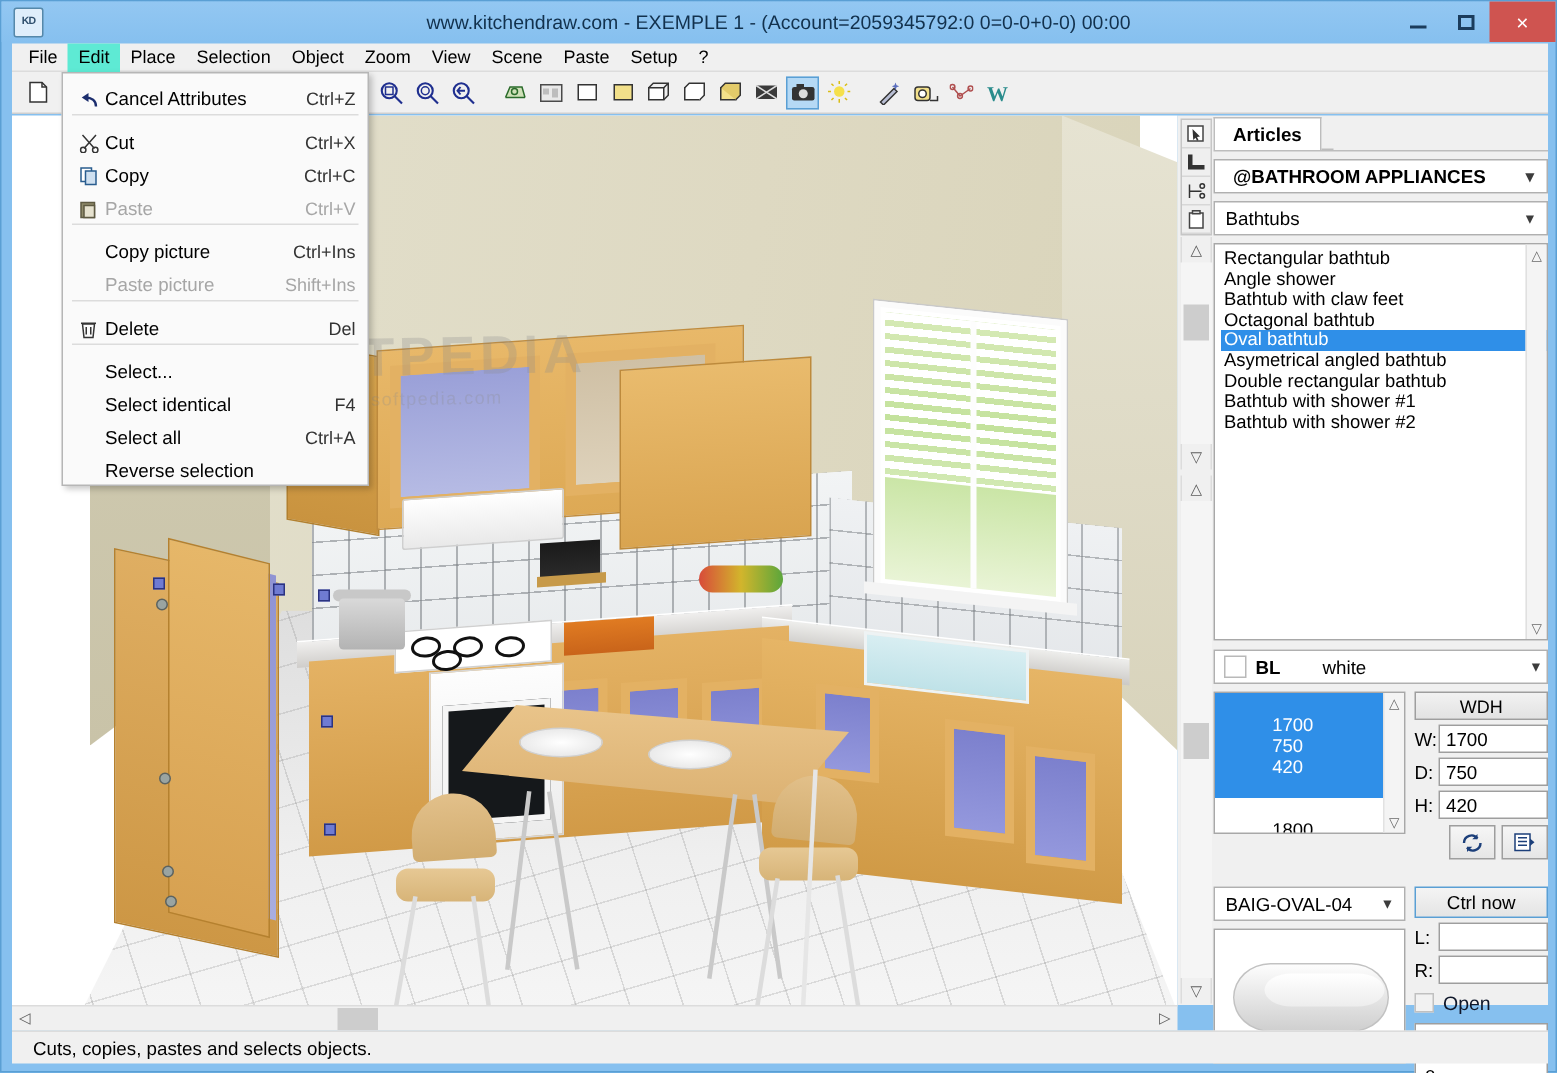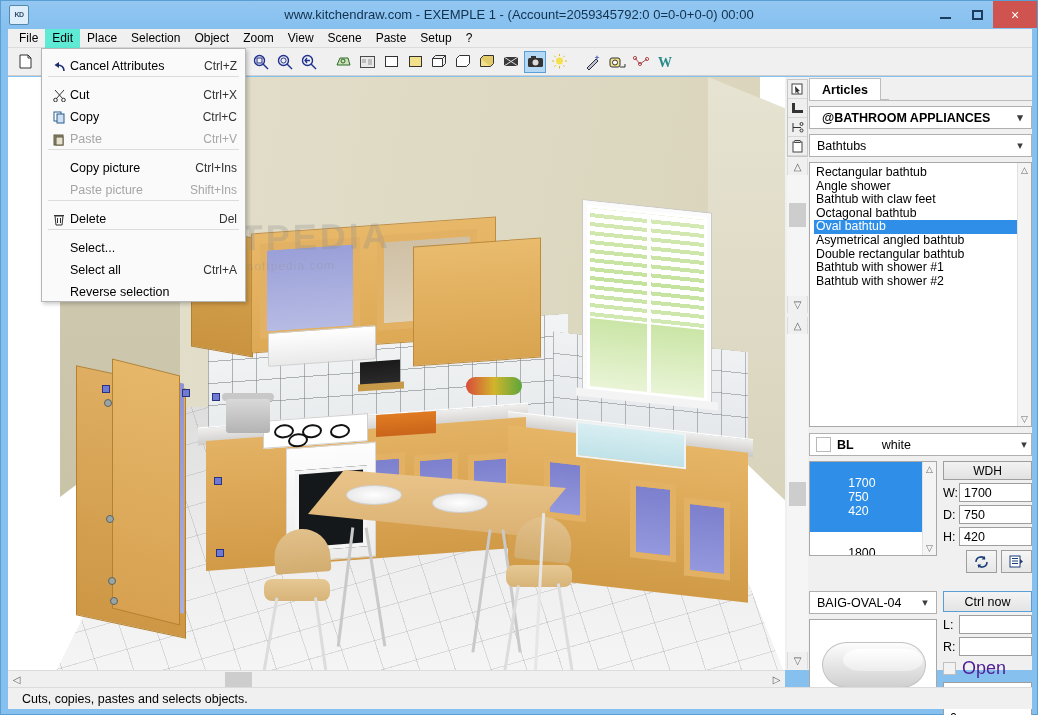--- a/index.html
+++ b/index.html
@@ -353,21 +353,21 @@
     background:linear-gradient(#fdfdfd,#cfcfcf);
     border-radius:26px/24px; border:1px solid #c2c2c2; }
   .tub-in { position:absolute; left:20px; top:6px; width:80px; height:22px;
     background:linear-gradient(#ffffff,#ededed); border-radius:18px/11px; }
   .tri { position:absolute; left:4px; bottom:4px; width:18px; height:16px;
     border:1px solid #5a5a5a; }
   .tri:after { content:""; position:absolute; left:0; top:0; width:100%; height:100%;
     background:linear-gradient(to bottom right, transparent 48%, #5a5a5a 48%, #5a5a5a 54%, transparent 54%); }
   .chkrow { display:flex; align-items:center; height:19px; margin-top:3px; }
   .chk { width:13px; height:13px; border:1px solid #c0c0c0; background:#f2f2f2; margin-right:6px; }
-  .chkrow span { color:#4c1d95; font-size:18px; }
+  .chkrow span { color:#0f172a; font-size:13px; }
   .minicombo { height:21px; margin-top:4px; background:#fff; border:1px solid #9e9e9e;
     display:flex; align-items:center; padding:0 3px 0 6px; font-size:12.5px; }
   .minicombo .cv { flex:1; }
 
   
   .hscroll {
     position:absolute; left:7px; top:669px; width:777px; height:17px;
     background:#f0f0f0; border-top:1px solid #dcdcdc;
     display:flex; align-items:center;
   }
@@ -750,20 +750,25 @@
       </span>
       <span class="dd-lbl">Delete</span>
       <span class="dd-key">Del</span>
     </div>
     <div class="dd-sep"></div>
 
     <div class="dd-item">
       <span class="dd-ico"></span>
       <span class="dd-lbl">Select...</span>
       <span class="dd-key"></span>
+    </div>
+    <div class="dd-item">
+      <span class="dd-ico"></span>
+      <span class="dd-lbl">Select identical</span>
+      <span class="dd-key">F4</span>
     </div>
     <div class="dd-item">
       <span class="dd-ico"></span>
       <span class="dd-lbl">Select all</span>
       <span class="dd-key">Ctrl+A</span>
     </div>
     <div class="dd-item">
       <span class="dd-ico"></span>
       <span class="dd-lbl">Reverse selection</span>
       <span class="dd-key"></span>

